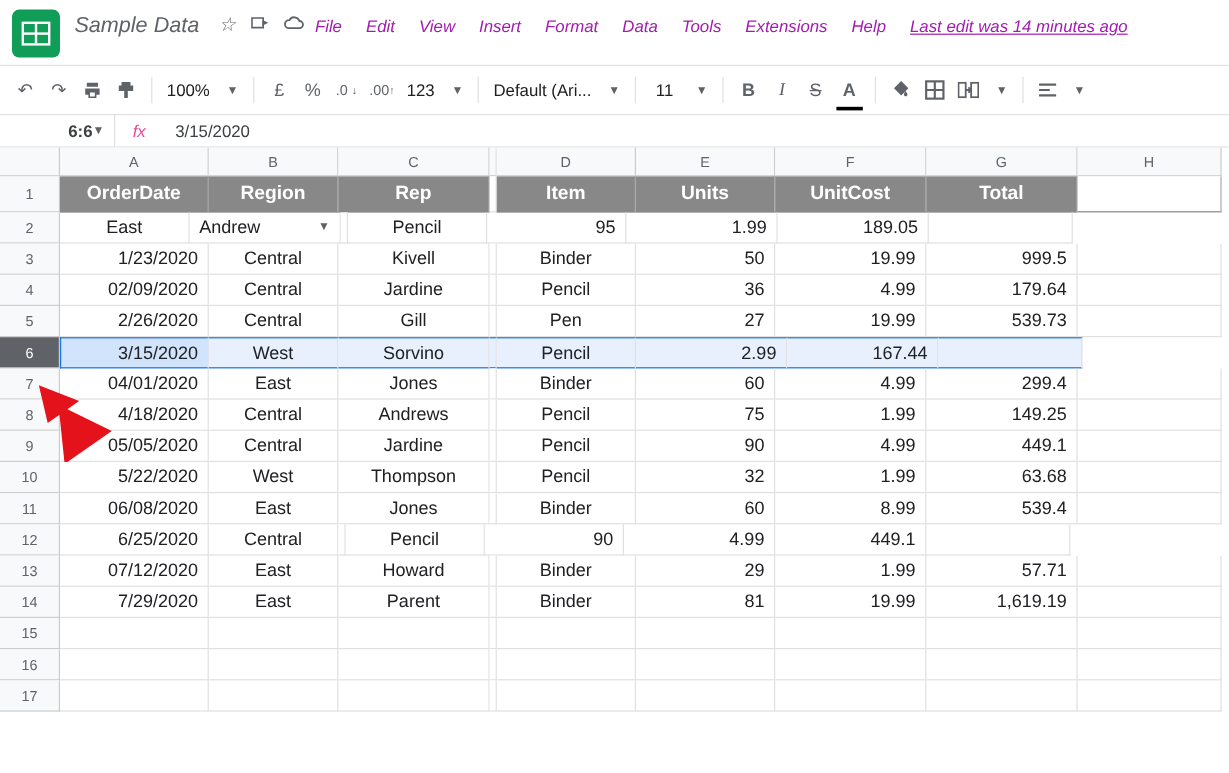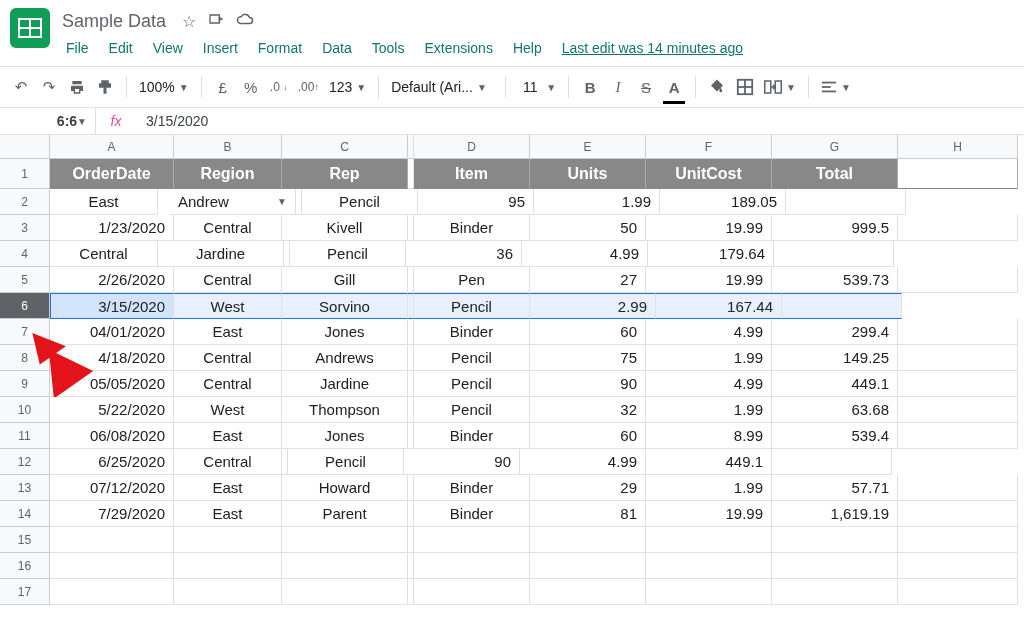--- a/index.html
+++ b/index.html
@@ -2,35 +2,35 @@
 <html><head>
 <meta charset="utf-8">
 <style>
   * { box-sizing: border-box; margin: 0; padding: 0; font-family: Arial, "Helvetica Neue", sans-serif; }
   body { background: #fff; color: #202124; width: 1024px; height: 644px; overflow: hidden; }
 
   
   .hdr { display: flex; align-items: flex-start; padding: 8px 10px 0 10px; }
   .app-logo { width: 40px; height: 40px; background: #0f9d58; border-radius: 6px; position: relative; margin-right: 8px; flex-shrink:0;}
   .app-logo::before { content:""; position:absolute; left:8px; right:8px; top:10px; bottom:10px; border:2px solid #fff; background:linear-gradient(#fff,#fff) 0 50%/100% 2px no-repeat, linear-gradient(#fff,#fff) 50% 0/2px 100% no-repeat; }
-  .title-area { display:flex; flex-direction:column; }
+  .title-area { display:flex; flex-direction:row;font-style:italic; }
   .title-row { display:flex; align-items:center; gap:12px; height:26px;}
   .doc-title { font-size: 18px; color:#5f6368; padding:2px 4px; }
   .title-icon { color:#5f6368; font-size:16px; cursor:pointer; }
   .menubar { display:flex; gap:4px; margin-top:2px; align-items:center;}
-  .menubar span { font-size:14px; color:#0f766e; padding:4px 8px; cursor:pointer; }
+  .menubar span { font-size:14px; color:#a21caf; padding:4px 8px; cursor:pointer; }
   .last-edit { font-size:14px; color:#5f6368; text-decoration: underline; padding:4px 8px; cursor:pointer; }
 
   .hr { height:1px; background:#e0e0e0; margin-top:6px; }
 
   
   .tbar { display:flex; align-items:center; padding:6px 8px; gap:2px; height:40px;}
   .tbtn { min-width:26px; height:28px; display:flex; align-items:center; justify-content:center; color:#5f6368; font-size:15px; cursor:pointer; padding:0 4px; border-radius:2px;}
   .sep { width:1px; height:22px; background:#e0e0e0; margin:0 6px; }
-  .zoom { display:flex; align-items:center; gap:4px; font-size:14px; color:#202124; cursor:pointer; padding:0 4px;}
+  .zoom { display:flex; align-items:center; gap:14px; font-size:14px; color:#202124; cursor:pointer; padding:0 4px;}
   .chev { font-size:10px; color:#5f6368; }
   .fontsize { width:24px; text-align:center; }
   .strike { text-decoration: line-through; }
   .color-A { position:relative; font-weight:bold; }
   .color-A::after { content:""; position:absolute; left:2px; right:2px; bottom:-3px; height:3px; background:#000; }
 
   
   .fbar { display:flex; align-items:center; border-top:1px solid #e0e0e0; border-bottom:1px solid #e0e0e0; height:28px;}
   .namebox { width:96px; display:flex; align-items:center; justify-content:flex-end; padding:0 8px 0 12px; font-size:14px; color:#3c4043; border-right:1px solid #e0e0e0; height:100%; cursor:pointer;font-weight:bold;}
   .fx { width:40px; text-align:center; font-style:italic; color:#ec4899; font-size:14px; }
@@ -220,21 +220,21 @@
         <div class="gap-col"></div>
         <div class="cell wD">Item</div>
         <div class="cell wE">Units</div>
         <div class="cell wF">UnitCost</div>
         <div class="cell wG">Total</div>
         <div class="cell wH h-gap"></div>
       </div>
       <div class="row">
         <div class="rh">2</div>
         <div class="cell wB c-center">East</div>
-        <div class="cell wC c-center" style="justify-content: flex-end; margin-left: 12px;">Andrew<span class="dd-arrow">▼</span></div>
+        <div class="cell wC c-center" style="justify-content: flex-end;">Andrew<span class="dd-arrow">▼</span></div>
         <div class="gap-col"></div>
         <div class="cell wD c-center">Pencil</div>
         <div class="cell wE c-right">95</div>
         <div class="cell wF c-right">1.99</div>
         <div class="cell wG c-right">189.05</div>
         <div class="cell wH"></div>
       </div>
       <div class="row">
         <div class="rh">3</div>
         <div class="cell wA c-right">1/23/2020</div>
@@ -242,20 +242,21 @@
         <div class="cell wC c-center">Kivell</div>
         <div class="gap-col"></div>
         <div class="cell wD c-center">Binder</div>
         <div class="cell wE c-right">50</div>
         <div class="cell wF c-right">19.99</div>
         <div class="cell wG c-right">999.5</div>
         <div class="cell wH"></div>
       </div>
       <div class="row">
         <div class="rh">4</div>
+        <div class="cell wA c-right">02/09/2020</div>
         <div class="cell wB c-center">Central</div>
         <div class="cell wC c-center">Jardine</div>
         <div class="gap-col"></div>
         <div class="cell wD c-center">Pencil</div>
         <div class="cell wE c-right">36</div>
         <div class="cell wF c-right">4.99</div>
         <div class="cell wG c-right">179.64</div>
         <div class="cell wH"></div>
       </div>
       <div class="row">

